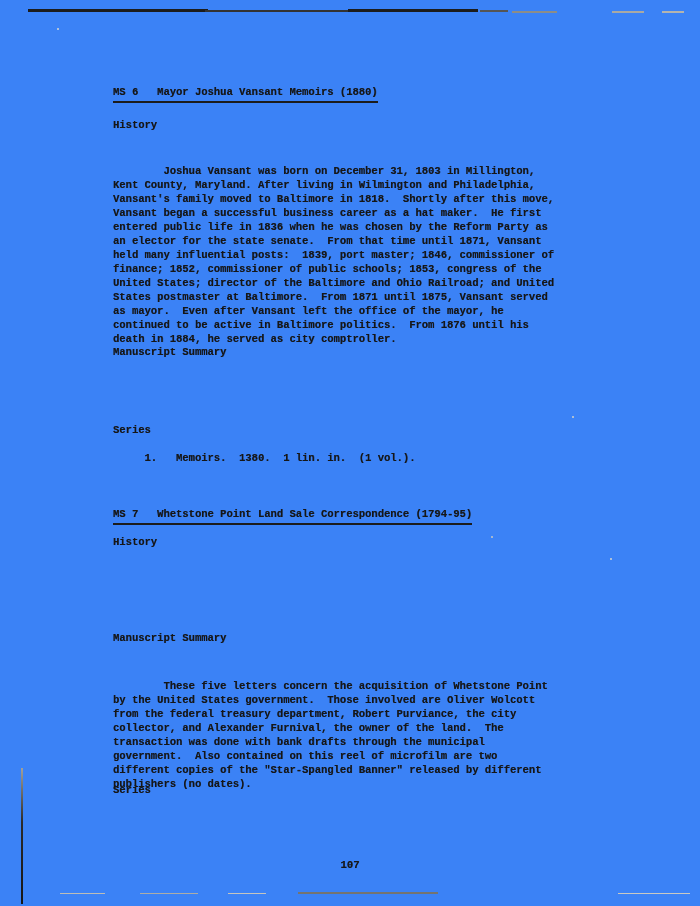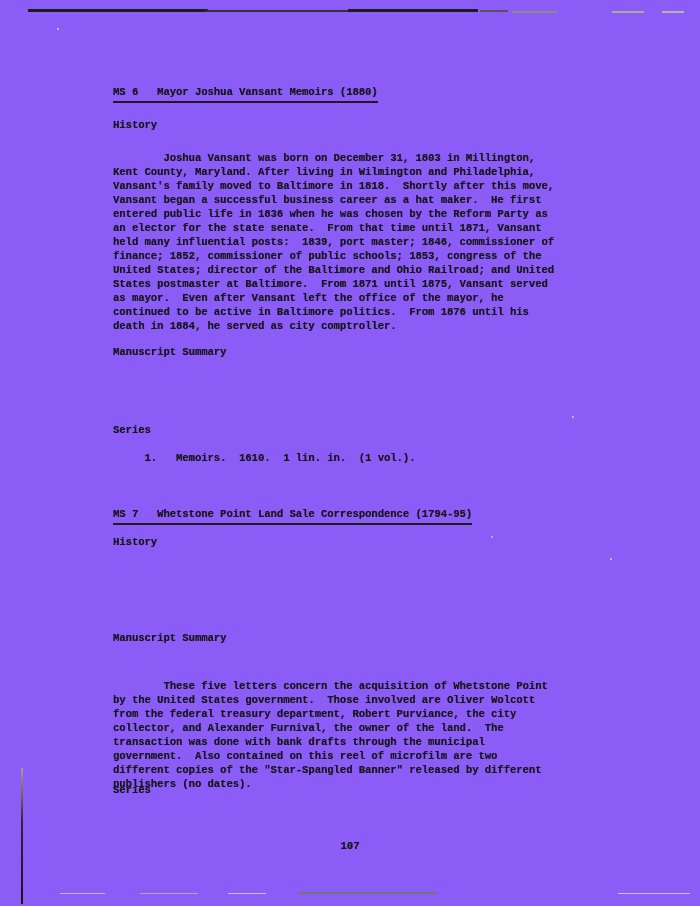--- a/index.html
+++ b/index.html
@@ -1,21 +1,21 @@
 <!DOCTYPE html>
 <html><head>
 <meta charset="utf-8">
 <style>
   html, body { margin: 0; padding: 0; background: #e8e8e6; }
   .page {
     position: relative;
     width: 700px;
     height: 906px;
     margin: 0 auto;
-    background: #8b5cf6;
+    background: #3b82f6;
     overflow: hidden;
     font-family: "Liberation Mono", "DejaVu Sans Mono", monospace;
     font-size: 10.5px;
     line-height: 14px;
     font-weight: 700;
     color: #161616;
     text-shadow: 0.3px 0 0 rgba(20,20,20,0.55);
   }
   .tblock {
     position: absolute;
@@ -58,45 +58,45 @@
 
   <div class="artifact" style="left:21px; top:768px; width:2px; height:136px; background:linear-gradient(#a0a09a, #2a2a2a 40%, #161616);"></div>
 
   <div class="speck" style="left:57px;  top:28px;  background:#d8d8d2;"></div>
   <div class="speck" style="left:572px; top:416px; background:#d0d0ca;"></div>
   <div class="speck" style="left:491px; top:536px; background:#c9c9c3;"></div>
   <div class="speck" style="left:610px; top:558px; background:#d5d5cf;"></div>
 
   <div class="tblock heading" style="top:85px"><span class="u">MS 6   Mayor Joshua Vansant Memoirs (1880)</span></div>
   <div class="tblock" style="top:118px">History</div>
-  <div class="tblock" style="top:151px">        Joshua Vansant was born on December 31, 1803 in Millington,
+  <div class="tblock" style="top:164px">        Joshua Vansant was born on December 31, 1803 in Millington,
 Kent County, Maryland. After living in Wilmington and Philadelphia,
 Vansant's family moved to Baltimore in 1818.  Shortly after this move,
 Vansant began a successful business career as a hat maker.  He first
 entered public life in 1836 when he was chosen by the Reform Party as
 an elector for the state senate.  From that time until 1871, Vansant
 held many influential posts:  1839, port master; 1846, commissioner of
 finance; 1852, commissioner of public schools; 1853, congress of the
 United States; director of the Baltimore and Ohio Railroad; and United
 States postmaster at Baltimore.  From 1871 until 1875, Vansant served
 as mayor.  Even after Vansant left the office of the mayor, he
 continued to be active in Baltimore politics.  From 1876 until his
 death in 1884, he served as city comptroller.</div>
   <div class="tblock" style="top:345px">Manuscript Summary</div>
   <div class="tblock" style="top:423px">Series</div>
-  <div class="tblock" style="top:451px">     1.   Memoirs.  1610.  1 lin. in.  (1 vol.).</div>
+  <div class="tblock" style="top:451px">     1.   Memoirs.  1380.  1 lin. in.  (1 vol.).</div>
 
   <div class="tblock heading" style="top:507px"><span class="u">MS 7   Whetstone Point Land Sale Correspondence (1794-95)</span></div>
   <div class="tblock" style="top:535px">History</div>
   <div class="tblock" style="top:631px">Manuscript Summary</div>
   <div class="tblock" style="top:679px">        These five letters concern the acquisition of Whetstone Point
 by the United States government.  Those involved are Oliver Wolcott
 from the federal treasury department, Robert Purviance, the city
 collector, and Alexander Furnival, the owner of the land.  The
 transaction was done with bank drafts through the municipal
 government.  Also contained on this reel of microfilm are two
 different copies of the "Star-Spangled Banner" released by different
 publishers (no dates).</div>
   <div class="tblock" style="top:783px">Series</div>
 
-  <div class="page-number" style="top:839px">107</div>
+  <div class="page-number" style="top:858px">107</div>
 
 </div>
 
 </body></html>

